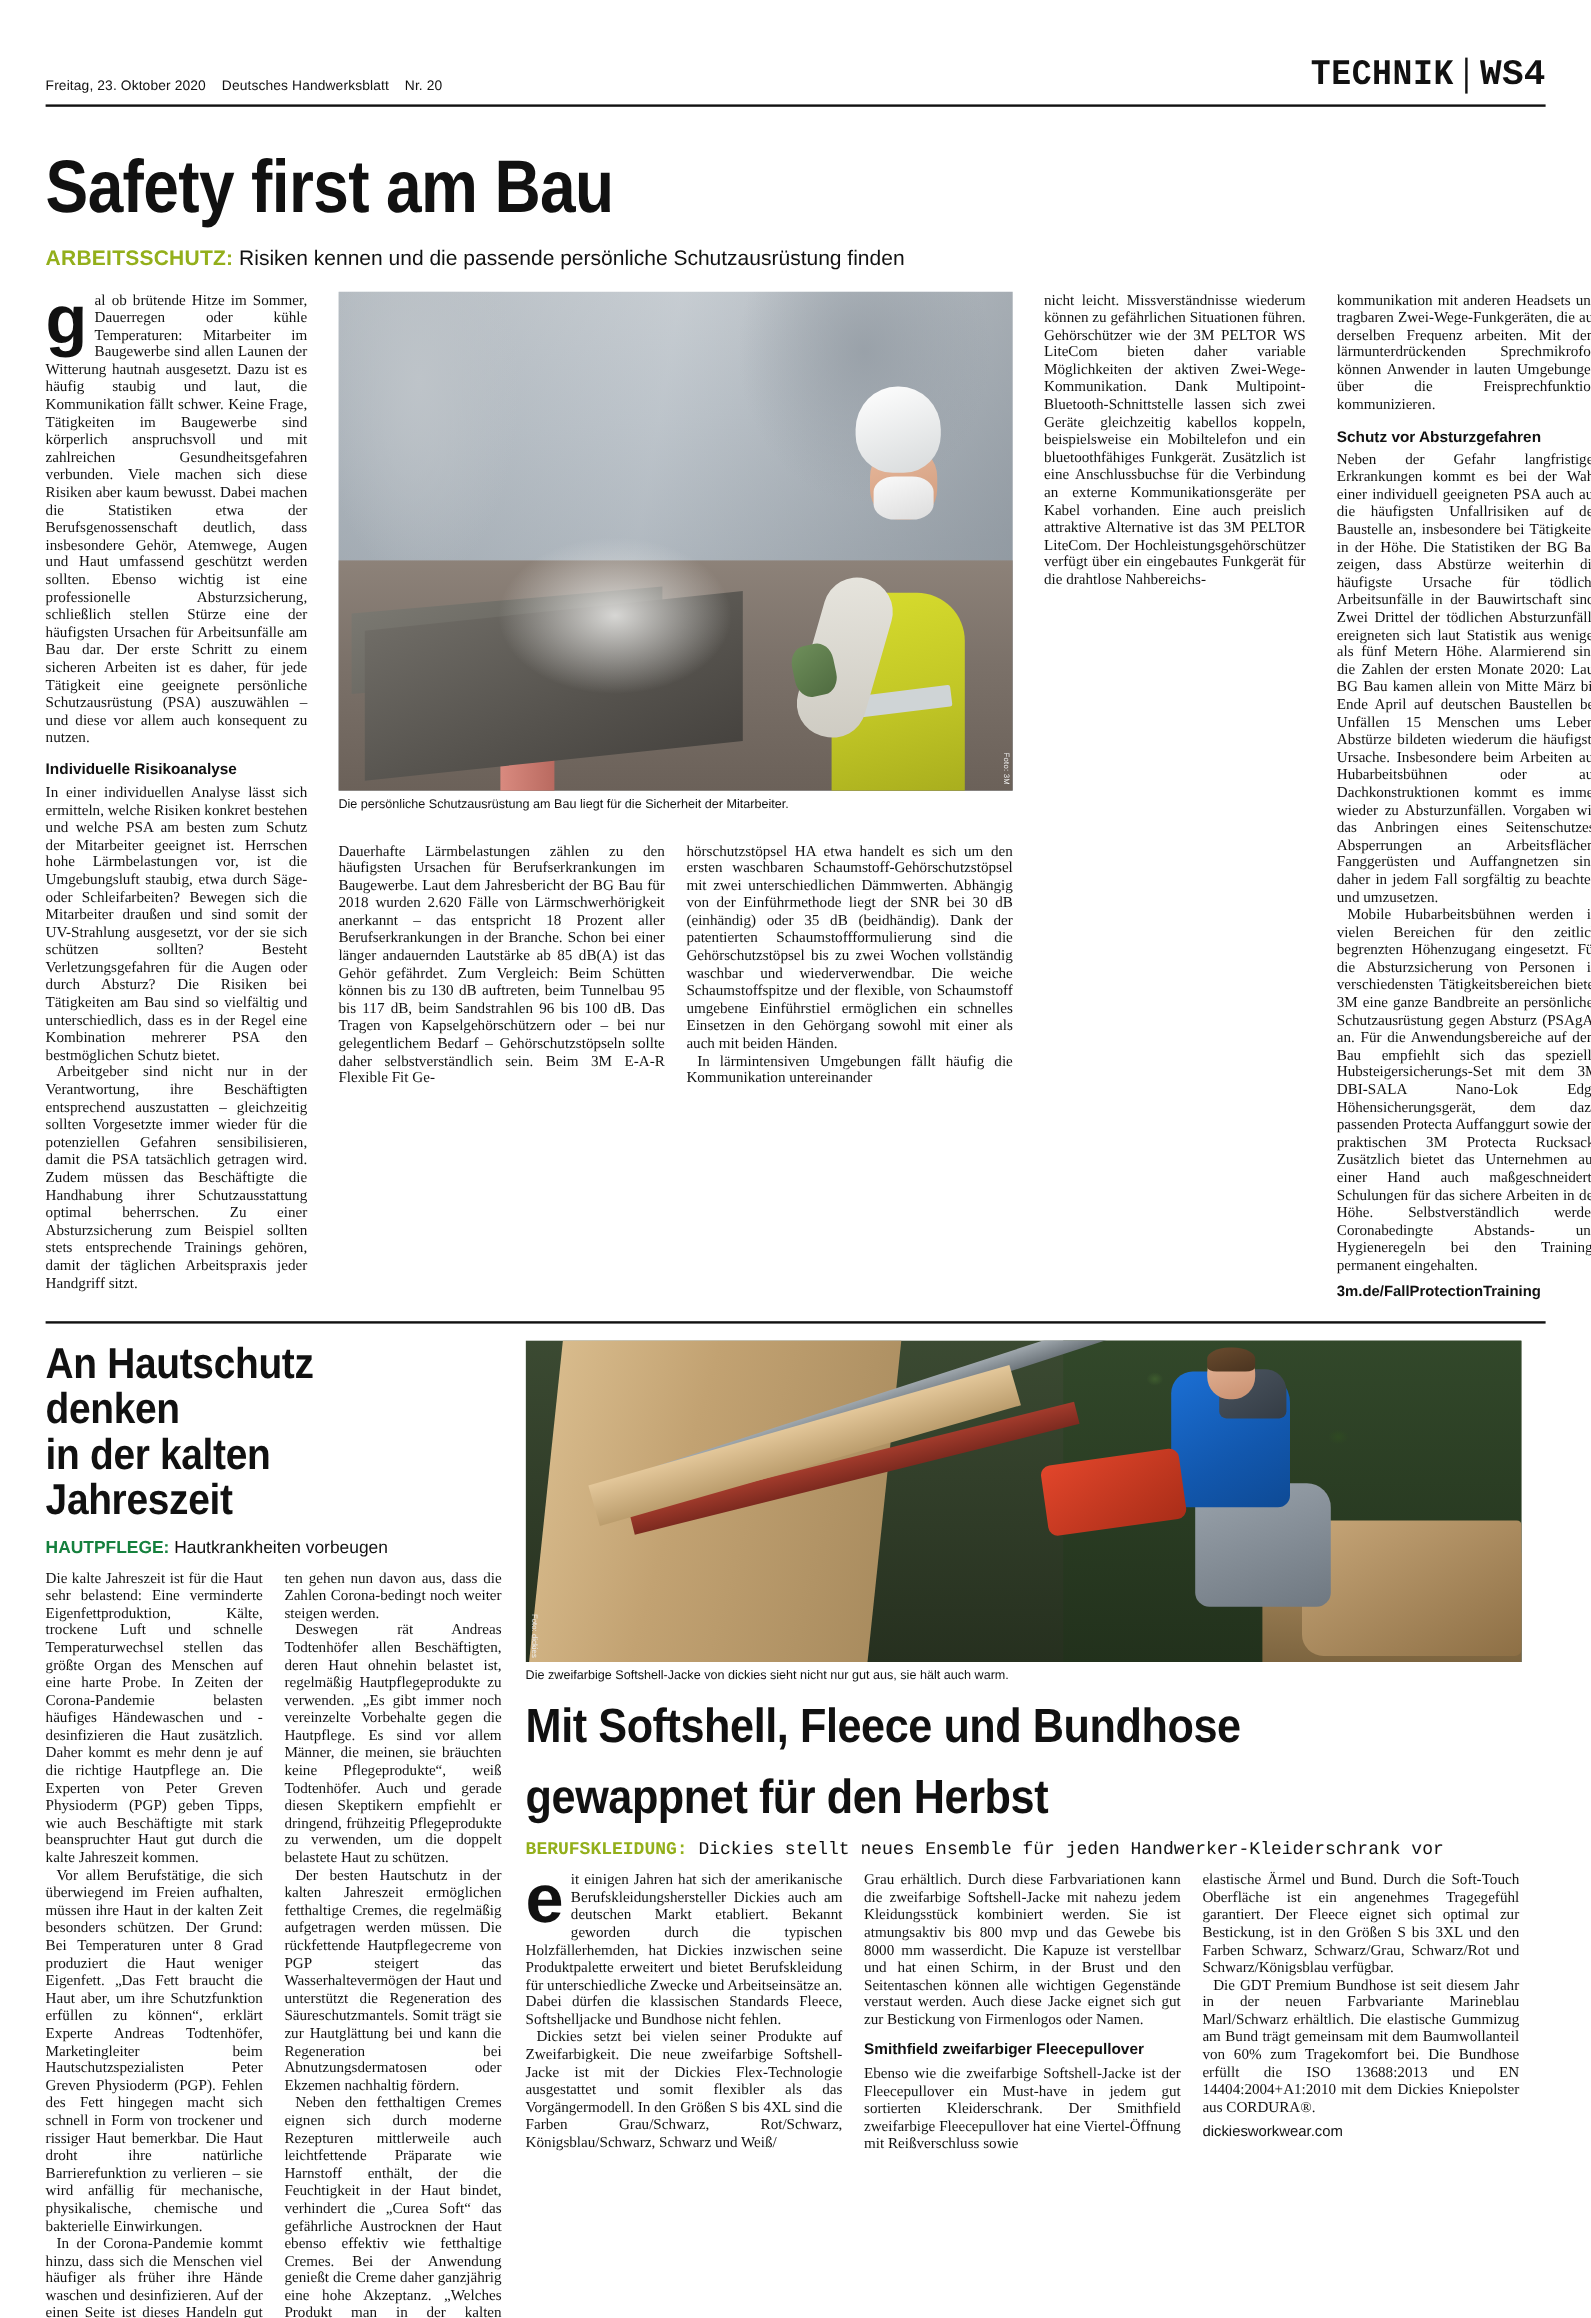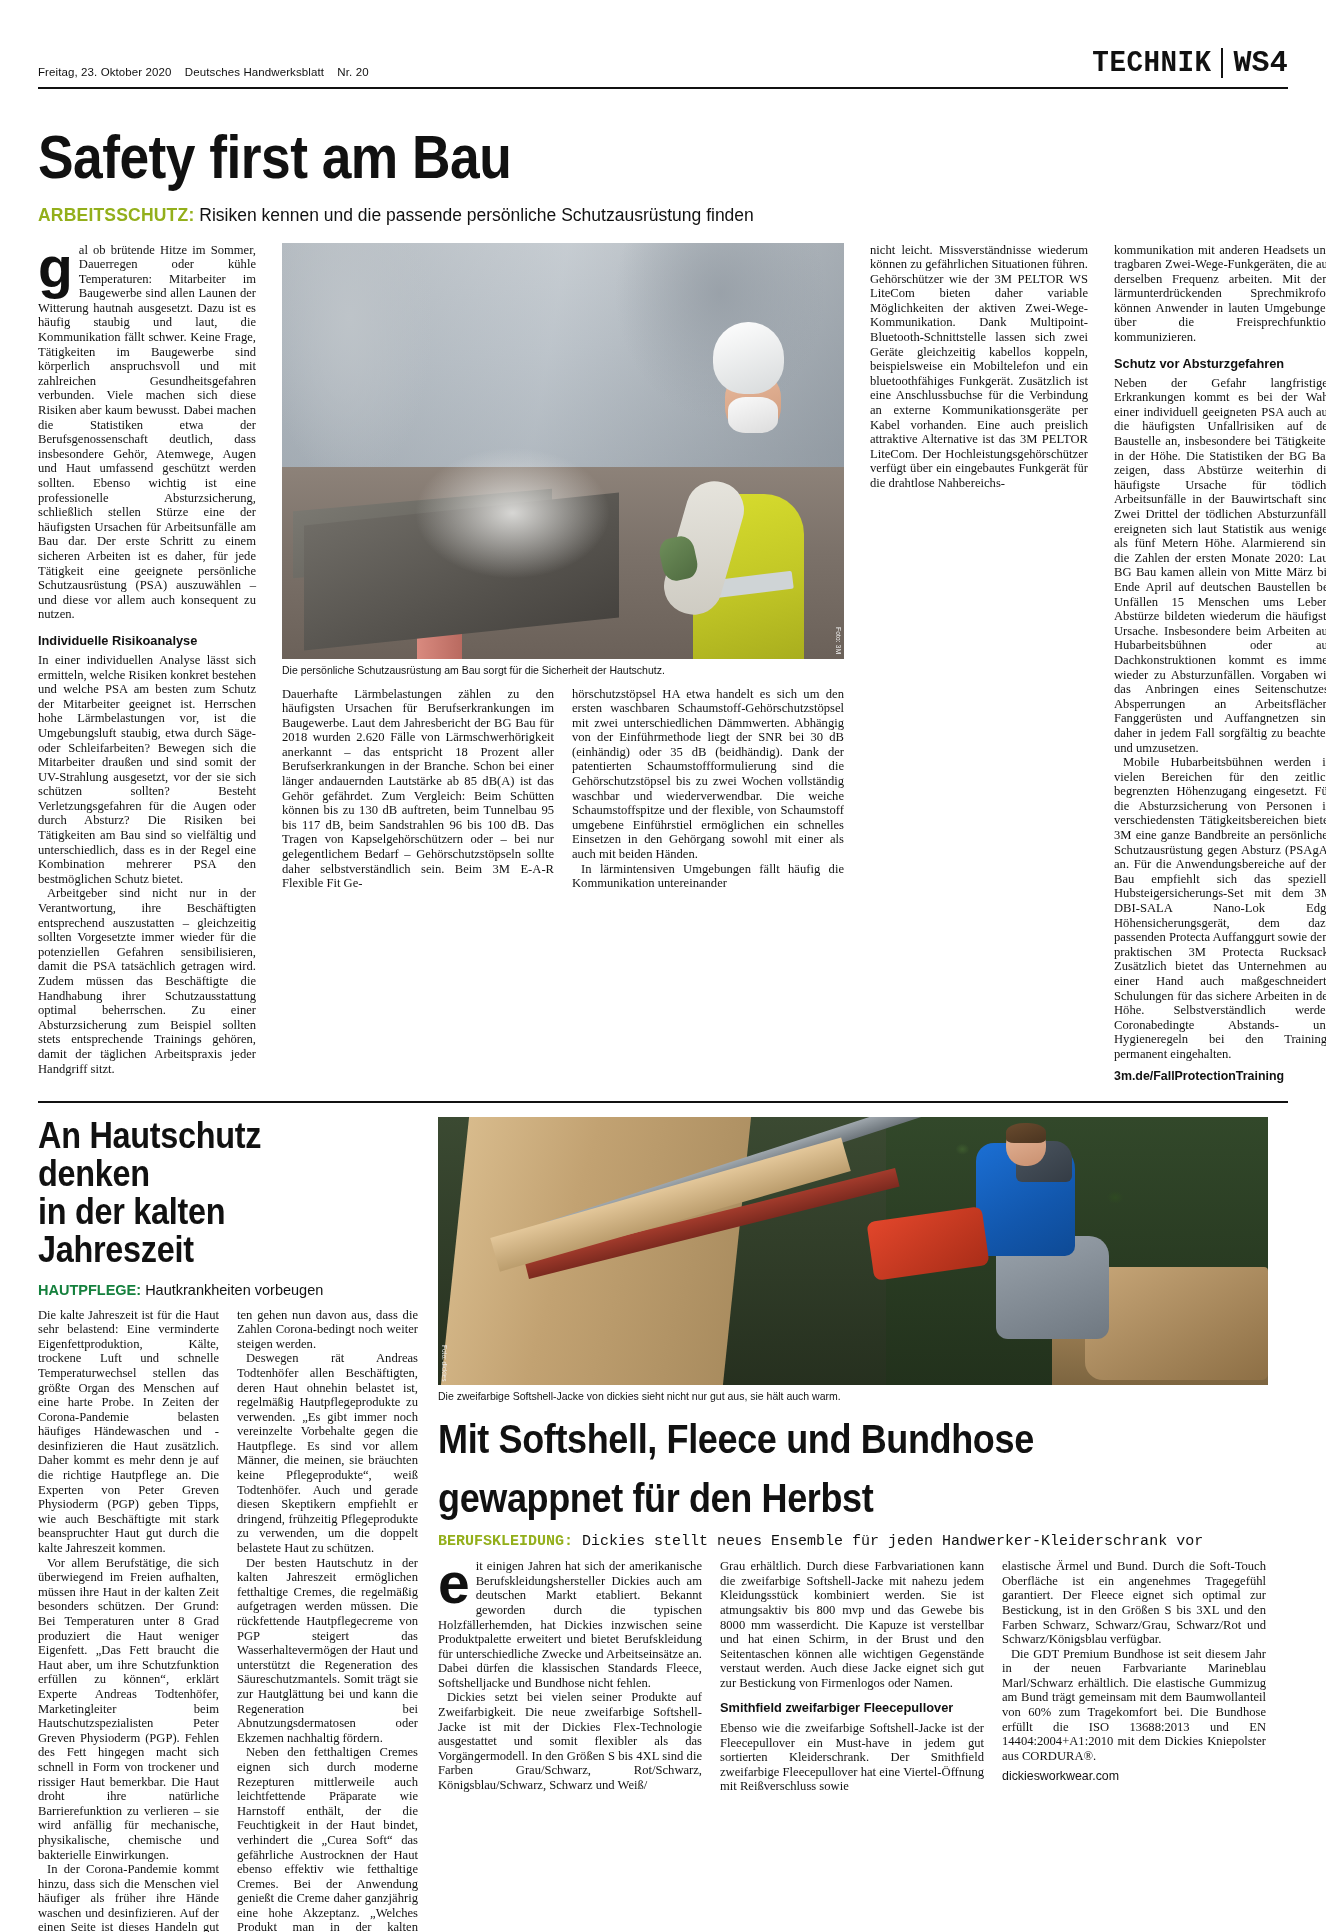--- a/index.html
+++ b/index.html
@@ -59,21 +59,21 @@
   .art1-grid { display:flex; gap:26px; align-items:flex-start; }
   .c-narrow { width:218px; flex:0 0 218px; }
   .c-photo  { width:562px; flex:0 0 562px; }
   .photo-wrap { position:relative; width:562px; }
   .photo { width:562px; height:416px; display:block; overflow:hidden; position:relative; }
   .credit { position:absolute; right:2px; bottom:4px; writing-mode:vertical-rl;
             font-family:"Liberation Sans", sans-serif; font-size:6.5px; color:#f2f2f2;
             letter-spacing:.2px; }
   .caption { font-family:"Liberation Sans", sans-serif; font-size:10.5px; color:#111;
              margin-top:5px; line-height:12px; }
-  .photo-cols { display:flex; gap:18px; margin-top:11px; }
+  .photo-cols { display:flex; gap:18px; margin-top:26px; }
   .photo-cols .col { width:272px; flex:0 0 272px; }
   .rule-sec  { height:2.2px; background:#111; margin:18px 0 0 0; }
 
   
   .lower { display:flex; gap:20px; margin-top:14px; }
   .lower-left { width:380px; flex:0 0 380px; }
   .lower-right { width:830px; flex:0 0 830px; }
 
   .h2 { font-family:"Liberation Sans", sans-serif; font-weight:bold;
         font-size:36px; line-height:1.05; letter-spacing:-.3px;
@@ -223,21 +223,21 @@
               <div class="ph-vest"></div>
               <div class="ph-vest-stripe"></div>
               <div class="ph-arm"></div>
               <div class="ph-glove"></div>
               <div class="ph-face"></div>
               <div class="ph-mask"></div>
               <div class="ph-helmet"></div>
             </div>
             <div class="credit">Foto: 3M</div>
           </div>
-          <div class="caption">Die persönliche Schutzausrüstung am Bau sorgt für die Sicherheit der Hautschutz.</div>
+          <div class="caption">Die persönliche Schutzausrüstung am Bau liegt für die Sicherheit der Mitarbeiter.</div>
         </div>
 
         <div class="photo-cols">
           <div class="col">
             <p class="first">Dauerhafte Lärmbelastungen zählen zu den häufigsten Ursachen für Berufserkrankungen im Baugewerbe. Laut dem Jahresbericht der BG Bau für 2018 wurden 2.620 Fälle von Lärmschwerhörigkeit anerkannt – das entspricht 18 Prozent aller Berufserkrankungen in der Branche. Schon bei einer länger andauernden Lautstärke ab 85 dB(A) ist das Gehör gefährdet. Zum Vergleich: Beim Schütten können bis zu 130 dB auftreten, beim Tunnelbau 95 bis 117 dB, beim Sandstrahlen 96 bis 100 dB. Das Tragen von Kapselgehörschützern oder – bei nur gelegentlichem Bedarf – Gehörschutzstöpseln sollte daher selbstverständlich sein. Beim 3M E-A-R Flexible Fit Ge-</p>
           </div>
           <div class="col">
             <p class="first">hörschutzstöpsel HA etwa handelt es sich um den ersten waschbaren Schaumstoff-Gehörschutzstöpsel mit zwei unterschiedlichen Dämmwerten. Abhängig von der Einführmethode liegt der SNR bei 30 dB (einhändig) oder 35 dB (beidhändig). Dank der patentierten Schaumstoffformulierung sind die Gehörschutzstöpsel bis zu zwei Wochen vollständig waschbar und wiederverwendbar. Die weiche Schaumstoffspitze und der flexible, von Schaumstoff umgebene Einführstiel ermöglichen ein schnelles Einsetzen in den Gehörgang sowohl mit einer als auch mit beiden Händen.</p>
             <p>In lärmintensiven Umgebungen fällt häufig die Kommunikation untereinander</p>
           </div>

